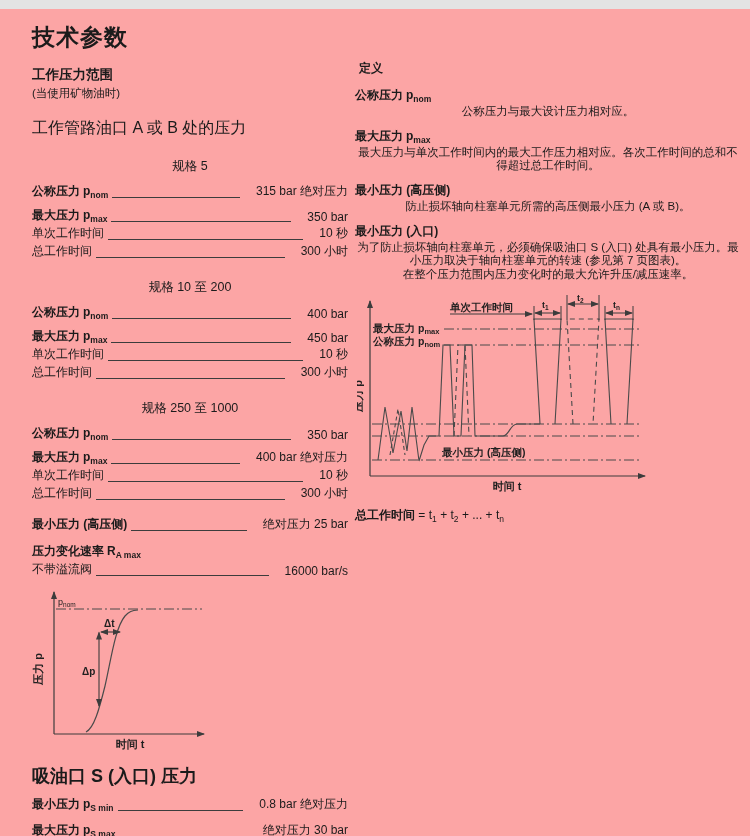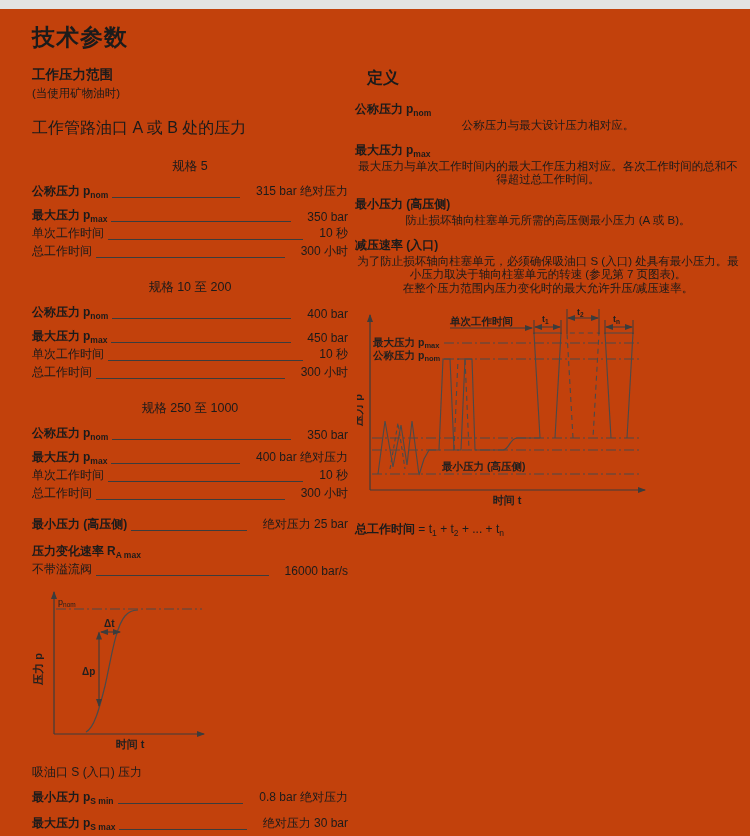--- a/index.html
+++ b/index.html
@@ -1,37 +1,37 @@
 <!DOCTYPE html>
 <html><head>
 <meta charset="utf-8">
 <style>
   html,body{margin:0;padding:0;background:#ffffff;}
-  .page{position:relative;width:750px;height:836px;background:#c2410c;overflow:hidden;
+  .page{position:relative;width:750px;height:836px;background:#fca5a5;overflow:hidden;
         font-family:"Liberation Sans","DejaVu Sans",sans-serif;color:#1b1b1b;}
   .topbar{position:absolute;left:0;top:0;width:750px;height:9px;background:#e3e3e3;}
   .col-left{position:absolute;left:32px;top:22px;width:316px;}
   .col-right{position:absolute;left:355px;top:56px;width:386px;}
   .title{font-size:23px;font-weight:bold;margin:0;letter-spacing:1px;}
   .sec-h{font-size:13.5px;font-weight:bold;margin-top:13px;}
   .sec-sub{font-size:11.5px;margin-top:2px;}
   .port-h{font-size:16px;font-weight:normal;margin-top:17px;}
   .grp-name{font-size:12.5px;margin-top:19px;text-align:center;}
   .srow{display:flex;align-items:flex-end;font-size:12px;margin-top:1px;}
   .srow.first{margin-top:8px;}
   .srow.gap{margin-top:7px;}
   .lbl{white-space:nowrap;}
   .b{font-weight:bold;}
   .sym{margin-left:3px;}
   sub{font-size:8.5px;line-height:0;}
   .leader{flex:1 1 auto;border-bottom:1px solid #3c3c3c;margin:0 4px 2px 4px;min-width:8px;}
   .val{white-space:nowrap;margin-left:12px;}
   .rate-h{font-size:12px;font-weight:bold;margin-top:10px;}
-  .suction-h{font-size:12px;font-weight:normal;margin-top:10px;}
-  .def-h{font-size:16px;font-weight:bold;margin:12px;}
+  .suction-h{font-size:18px;font-weight:bold;margin-top:10px;}
+  .def-h{font-size:12px;font-weight:bold;margin:4px;}
   .def-term{font-size:12px;font-weight:bold;margin-top:10px;}
   .def-body{font-size:11.5px;line-height:13px;margin-top:1px;text-align:center;}
   .diag1{margin-top:6px;display:block;}
   .diag2{margin-top:12px;margin-left:2px;display:block;}
   .formula{font-size:12px;margin-top:9px;}
   svg text{font-family:"Liberation Sans","DejaVu Sans",sans-serif;fill:#1f1f1f;}
 </style>
 </head>
 <body>
 
@@ -169,21 +169,21 @@
 
     <div class="def-term"><span>公称压力</span><span class="sym">p</span><sub>nom</sub></div>
     <div class="def-body">公称压力与最大设计压力相对应。</div>
 
     <div class="def-term"><span>最大压力</span><span class="sym">p</span><sub>max</sub></div>
     <div class="def-body">最大压力与单次工作时间内的最大工作压力相对应。各次工作时间的总和不得超过总工作时间。</div>
 
     <div class="def-term">最小压力 (高压侧)</div>
     <div class="def-body">防止损坏轴向柱塞单元所需的高压侧最小压力 (A 或 B)。</div>
 
-    <div class="def-term">减压速率 (入口)</div>
+    <div class="def-term">最小压力 (入口)</div>
     <div class="def-body">为了防止损坏轴向柱塞单元，必须确保吸油口 S (入口) 处具有最小压力。最小压力取决于轴向柱塞单元的转速 (参见第 7 页图表)。</div>
 
     <div class="def-body">在整个压力范围内压力变化时的最大允许升压/减压速率。</div>
 
     <svg class="diag2" width="300" height="205" viewBox="0 0 300 205">
       <defs>
         <marker id="bh1" markerWidth="9" markerHeight="8" refX="7" refY="3" orient="auto-start-reverse" markerUnits="userSpaceOnUse">
           <path d="M0,0 L8,3 L0,6 z" fill="#3c3c3c"></path>
         </marker>
         <marker id="bh2" markerWidth="9" markerHeight="8" refX="7" refY="3" orient="auto" markerUnits="userSpaceOnUse">

